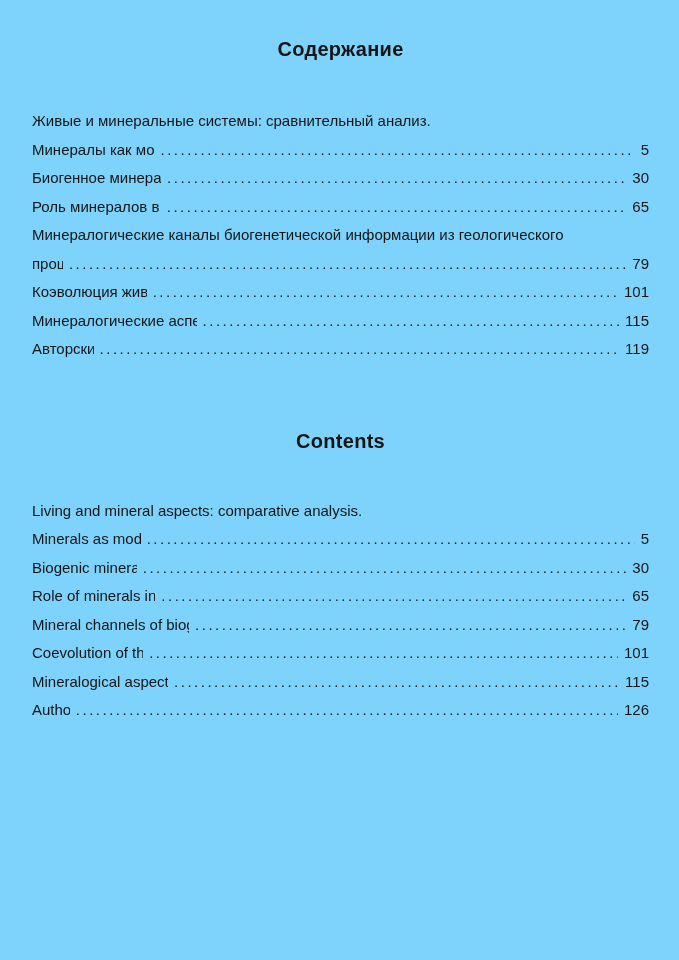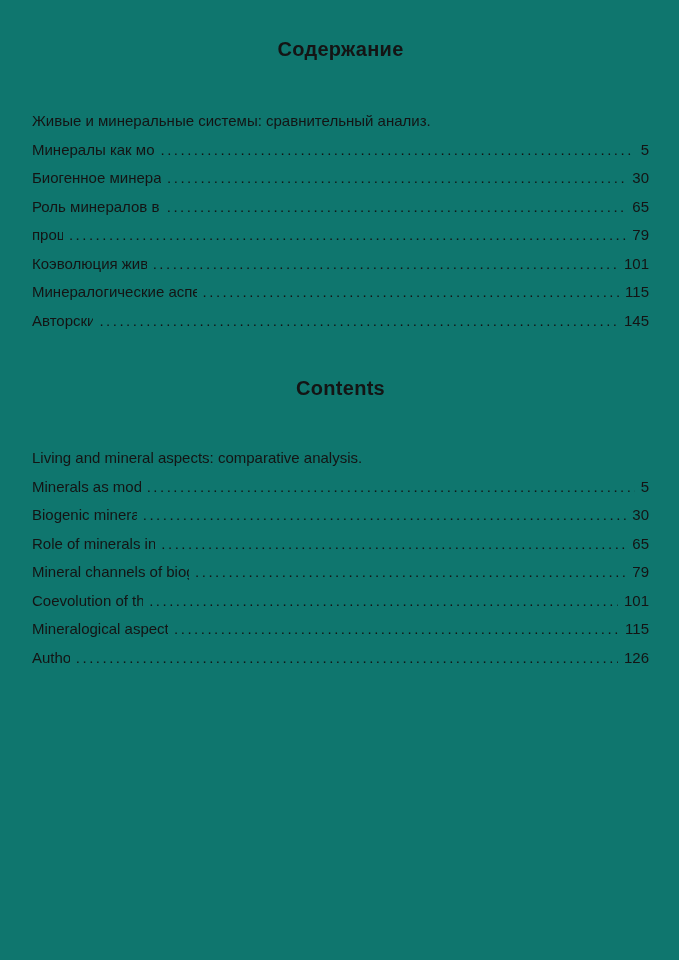--- a/index.html
+++ b/index.html
@@ -12,21 +12,21 @@
     background: #ffffff;
     color: #141414;
     font-family: "Liberation Sans", "DejaVu Sans", sans-serif;
     overflow: hidden;
   }
   .page {
     box-sizing: border-box;
     width: 679px;
     height: 960px;
     padding: 38px 30px 0 32px;
-    background: #0f766e;
+    background: #7dd3fc;
   }
   .heading {
     font-size: 20px;
     font-weight: bold;
     text-align: center;
     letter-spacing: 0.3px;
     margin: 0 0 46px 0;
   }
   .rows {
     font-size: 15px;
@@ -51,21 +51,21 @@
   .dots::after {
     content: ".......................................................................................................................................................................................";
     letter-spacing: 2.5px;
     color: #141414;
   }
   .pg {
     flex: 0 0 auto;
     text-align: right;
   }
   .section-en {
-    margin-top: 42px;
+    margin-top: 66px;
   }
   .section-en .heading {
     margin-bottom: 44px;
   }
 </style>
 </head>
 <body>
 
 <div class="page">
 
@@ -88,20 +88,23 @@
         <span class="dots"></span>
         <span class="pg">30</span>
       </div>
 
       <div class="row">
         <span class="t">Роль минералов в зарождении и развитии жизни</span>
         <span class="dots"></span>
         <span class="pg">65</span>
       </div>
 
+      <div class="row">
+        <span class="t">Минералогические каналы биогенетической информации из геологического</span>
+      </div>
 
       <div class="row">
         <span class="t">прошлого</span>
         <span class="dots"></span>
         <span class="pg">79</span>
       </div>
 
       <div class="row">
         <span class="t">Коэволюция живого и минерального миров</span>
         <span class="dots"></span>
@@ -110,21 +113,21 @@
 
       <div class="row">
         <span class="t">Минералогические аспекты биоэкологии. Медицинская минералогия</span>
         <span class="dots"></span>
         <span class="pg">115</span>
       </div>
 
       <div class="row">
         <span class="t">Авторский указатель</span>
         <span class="dots"></span>
-        <span class="pg">145</span>
+        <span class="pg">119</span>
       </div>
 
     </div>
   </div>
 
   <div class="section section-en">
     <h1 class="heading">Contents</h1>
     <div class="rows">
 
       <div class="row">

